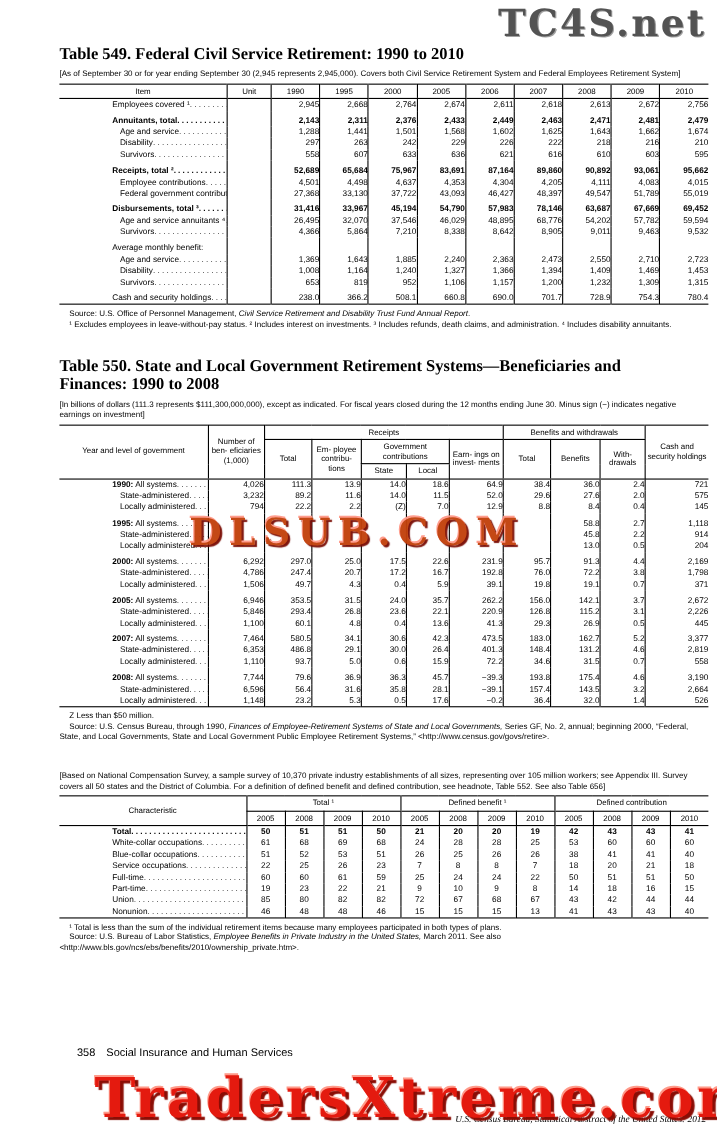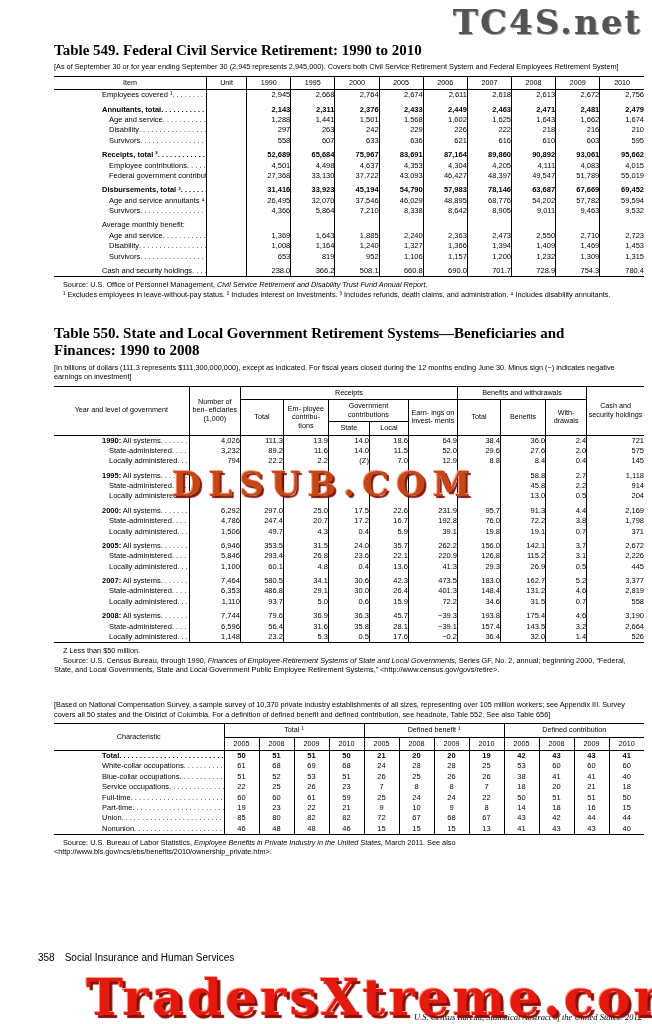--- a/index.html
+++ b/index.html
@@ -32,21 +32,21 @@
   .in1 .txt { padding-left:7px; }
   .dots { flex:1 1 auto; overflow:hidden; }
   .dots::before { content:"......................................................."; letter-spacing:2px; }
   .num { text-align:right; padding-right:4px; }
   .t551 .num { text-align:center; padding-right:0; }
   tr.b { font-weight:bold; }
   tr.gap td { padding-top:4px; }
   .yr { font-weight:bold; }
 
   
-  .footer { position:absolute; left:38px; top:952px; font-size:10px; }
+  .footer { position:absolute; left:70px; top:952px; font-size:10px; }
   .pageno { margin-right:10px; }
   .footer-src { position:absolute; right:10px; top:1012px; font-size:8.5px; font-style:italic; font-family:"Liberation Serif", serif; }
 
   
   .wm { position:absolute; font-family:"DejaVu Serif", serif; font-weight:bold; white-space:nowrap; z-index:5; }
   .wm-top { top:2px; right:10px; font-size:34px; color:#474747; letter-spacing:2px; text-shadow:1px 1px 0 #9a9a9a; opacity:.93; }
   .wm-mid { top:464px; left:172px; font-size:34px; color:#c2410c; letter-spacing:7px; text-shadow:-1px -1px 0 #ff9a8a, 2px 2px 1px #7a0d05; opacity:.96; }
   .wm-bottom { top:968px; left:86px; font-size:50px; color:#e41a0f; letter-spacing:3px; text-shadow:-1px -1px 0 #ff9a8a, 3px 3px 1px #8a0d05; }
 </style>
 </head>
@@ -278,21 +278,21 @@
                 <span class="dots"></span>
               </div>
             </td>
             <td class="unit">
               <div class="cw">
                 <span class="txt">Mil. dol</span>
                 <span class="dots"></span>
               </div>
             </td>
             <td class="num">31,416</td>
-            <td class="num">33,923</td>
+            <td class="num">33,967</td>
             <td class="num">45,194</td>
             <td class="num">54,790</td>
             <td class="num">57,983</td>
             <td class="num">78,146</td>
             <td class="num">63,687</td>
             <td class="num">67,669</td>
             <td class="num">69,452</td>
           </tr>
           <tr>
             <td class="lbl first in1">
@@ -1030,20 +1030,21 @@
             <td class="num">15</td>
             <td class="num">13</td>
             <td class="num">41</td>
             <td class="num">43</td>
             <td class="num">43</td>
             <td class="num">40</td>
           </tr>
         </tbody>
     </table>
     <div class="fnotes">
+      <p>¹ Total is less than the sum of the individual retirement items because many employees participated in both types of plans.</p>
       <p><span>Source: U.S. Bureau of Labor Statistics, </span><span class="it">Employee Benefits in Private Industry in the United States,</span><span> March 2011. See also &lt;http://www.bls.gov/ncs/ebs/benefits/2010/ownership_private.htm&gt;.</span></p>
     </div>
   </section>
 
 </div>
 
 <div class="footer">
   <span class="pageno">358</span><span>Social Insurance and Human Services</span>
 </div>
 <div class="footer-src">U.S. Census Bureau, Statistical Abstract of the United States: 2012</div>

